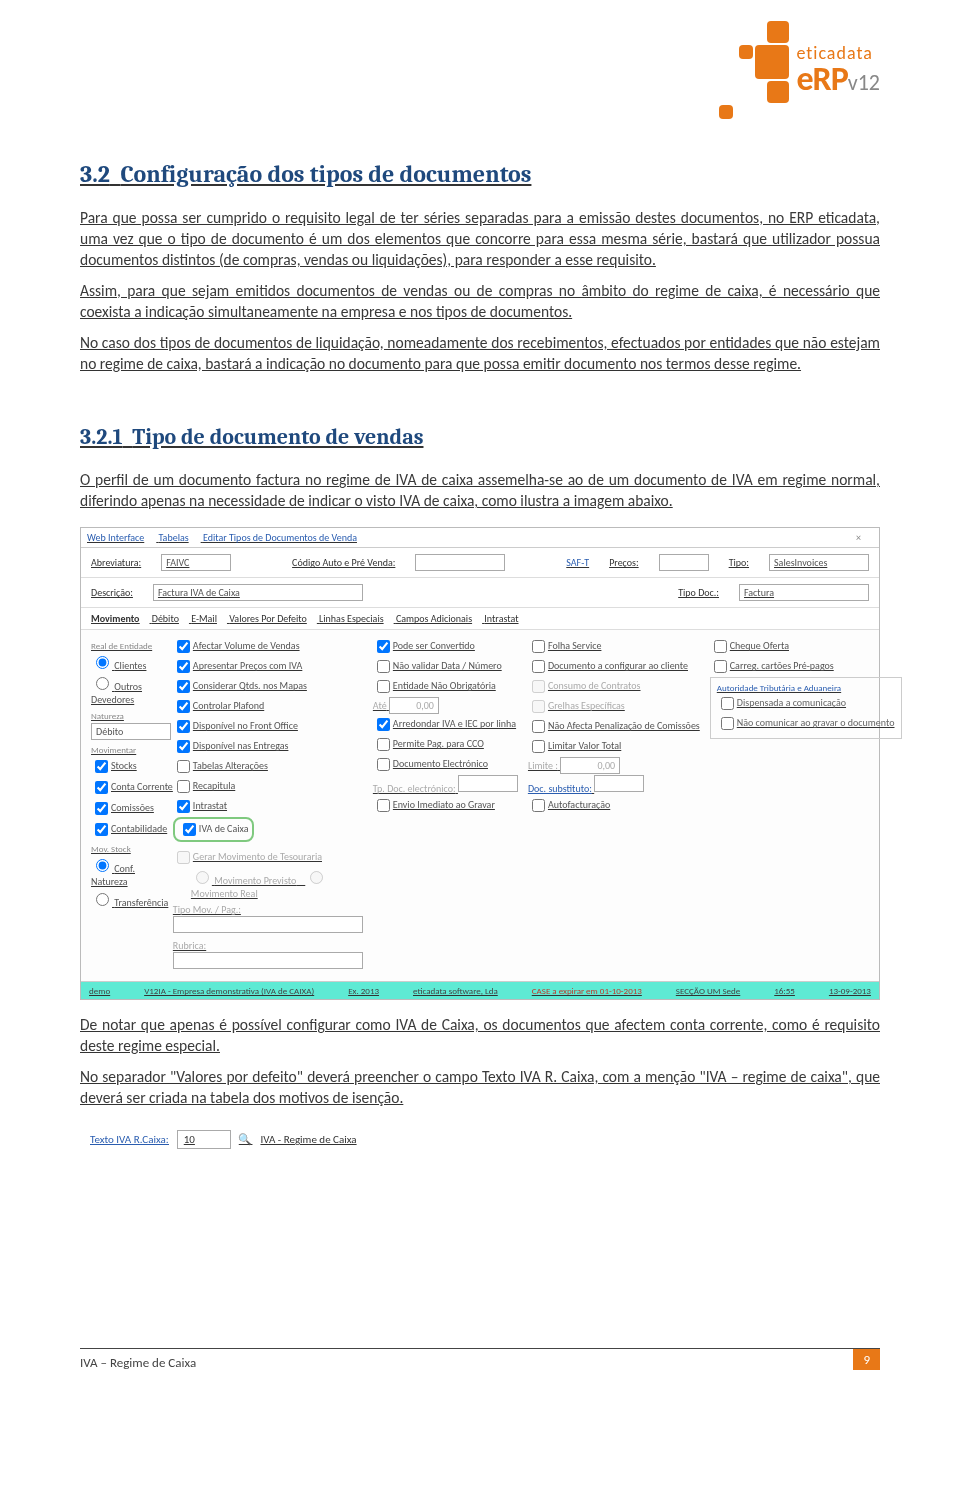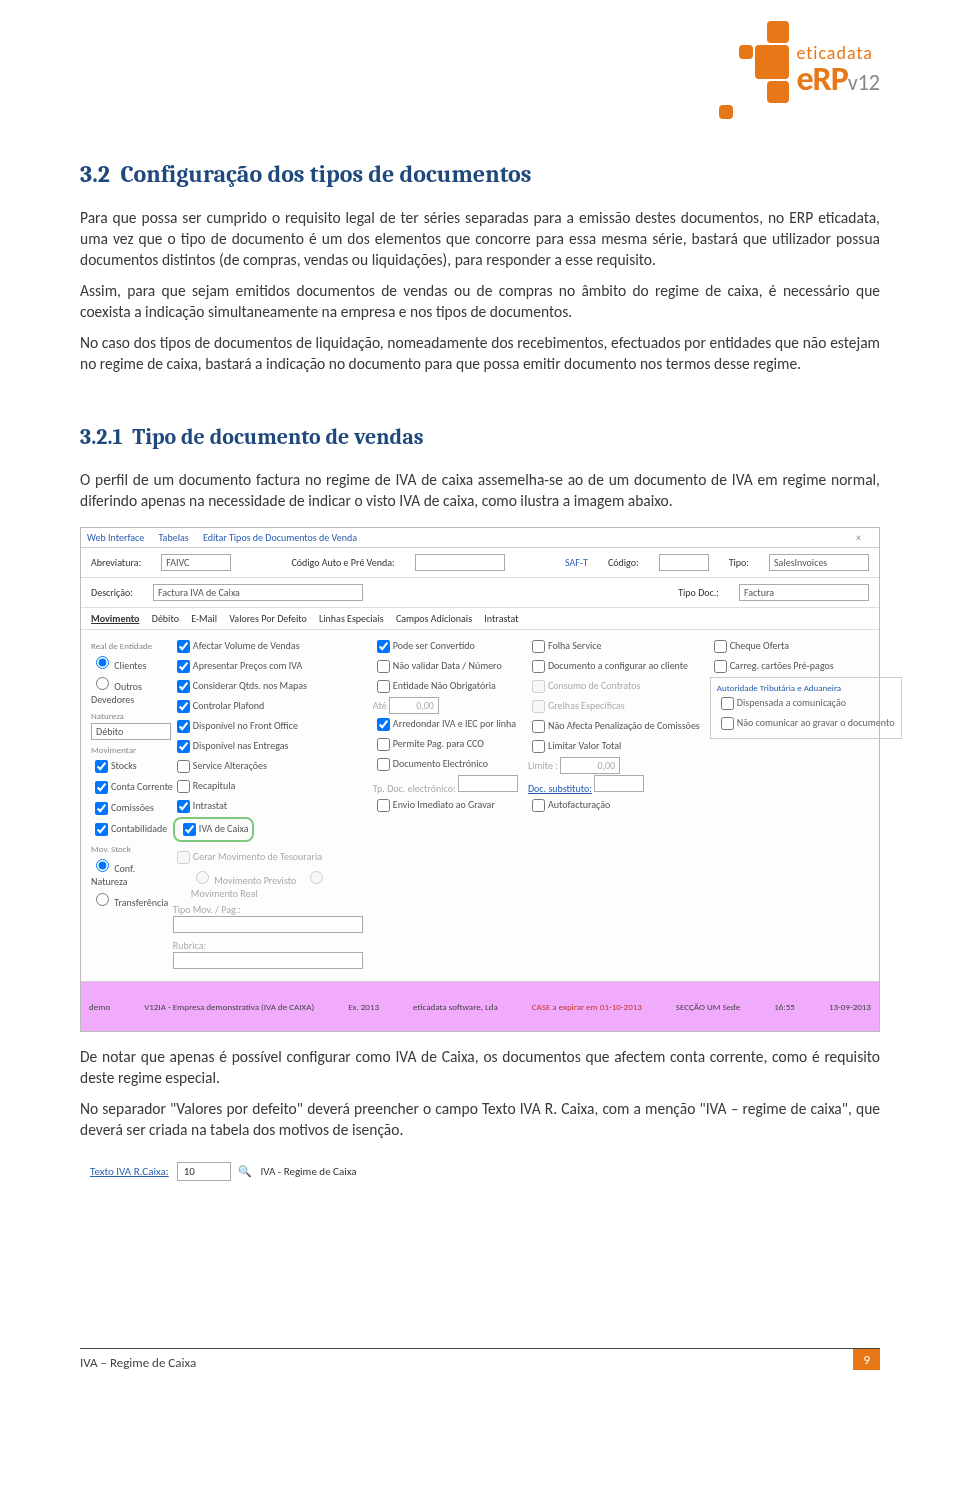--- a/index.html
+++ b/index.html
@@ -8,20 +8,21 @@
     font-family: Calibri, Arial, sans-serif;
     background: #fff;
     color: #333;
     width: 960px;
   }
   .page {
     padding: 40px 80px 20px 80px;
     position: relative;
     min-height: 1400px;
     box-sizing: border-box;
+    text-decoration: underline;
   }
   .logo {
     position: absolute;
     top: 20px;
     right: 80px;
     text-align: right;
   }
   .logo-shapes {
     display: inline-block;
     vertical-align: middle;
@@ -120,23 +121,23 @@
   .ss-chk input { margin-right: 3px; vertical-align: middle; }
   .iva-highlight {
     border: 2px solid #7fc97f;
     border-radius: 8px;
     padding: 1px 4px;
     display: inline-block;
   }
   .ss-contarow { margin: 3px 0; }
   .ss-contarow .ss-input { min-width: 180px; }
   .ss-status {
-    background: #f0abfc;
+    background: #5eead4;
     border-top: 1px solid #ccc;
-    padding: 19px 8px;
+    padding: 3px 8px;
     display: flex;
     justify-content: space-between;
     font-size: 9px;
     color: #444;
   }
   .ss-status .warn { color: #c0392b; }
   .fieldbox {
     border: 1px solid #ccc;
     padding: 4px 6px;
     font-size: 9px;
@@ -233,21 +234,21 @@
       <span style="float:right;color:#888">×</span>
     </div>
     <div class="ss-header">
       <span class="ss-field-label">Abreviatura:</span>
       <span class="ss-input">FAIVC</span>
       <span style="flex:1"></span>
       <span class="ss-field-label">Código Auto e Pré Venda:</span>
       <span class="ss-input" style="min-width:80px"></span>
       <span style="flex:1"></span>
       <span style="color:#2a5db0">SAF-T</span>
-      <span class="ss-field-label">Código:</span>
+      <span class="ss-field-label">Preços:</span>
       <span class="ss-input" style="min-width:40px"></span>
       <span class="ss-field-label">Tipo:</span>
       <span class="ss-input" style="min-width:90px">SalesInvoices</span>
     </div>
     <div class="ss-header">
       <span class="ss-field-label">Descrição:</span>
       <span class="ss-input" style="min-width:200px">Factura IVA de Caixa</span>
       <span style="flex:1"></span>
       <span class="ss-field-label">Tipo Doc.:</span>
       <span class="ss-input" style="min-width:120px">Factura</span>
@@ -278,21 +279,21 @@
         <label><input type="radio" style=""> <span>Transferência</span></label>
       </div>
       <div class="ss-midcols">
         <div class="ss-col">
           <label class="ss-chk"><input type="checkbox" checked="" style=""><span>Afectar Volume de Vendas</span></label>
           <label class="ss-chk"><input type="checkbox" checked="" style=""><span>Apresentar Preços com IVA</span></label>
           <label class="ss-chk"><input type="checkbox" checked="" style=""><span>Considerar Qtds. nos Mapas</span></label>
           <label class="ss-chk"><input type="checkbox" checked="" style=""><span>Controlar Plafond</span></label>
           <label class="ss-chk"><input type="checkbox" checked="" style=""><span>Disponível no Front Office</span></label>
           <label class="ss-chk"><input type="checkbox" checked="" style=""><span>Disponível nas Entregas</span></label>
-          <label class="ss-chk"><input type="checkbox" style=""><span>Service Alterações</span></label>
+          <label class="ss-chk"><input type="checkbox" style=""><span>Tabelas Alterações</span></label>
           <label class="ss-chk"><input type="checkbox" style=""><span>Recapitula</span></label>
           <label class="ss-chk"><input type="checkbox" checked="" style=""><span>Intrastat</span></label>
           <span class="iva-highlight">
             <label class="ss-chk" style="display:inline"><input type="checkbox" checked="" style=""><span>IVA de Caixa</span></label>
           </span>
           <label class="ss-chk" style="color:#aaa;margin-top:6px"><input type="checkbox" disabled="" style=""><span>Gerar Movimento de Tesouraria</span></label>
           <div style="color:#aaa;margin-left:18px">
             <label><input type="radio" disabled="" style=""> <span>Movimento Previsto</span></label>
             &nbsp;&nbsp;
             <label><input type="radio" disabled="" style=""> <span>Movimento Real</span></label>

